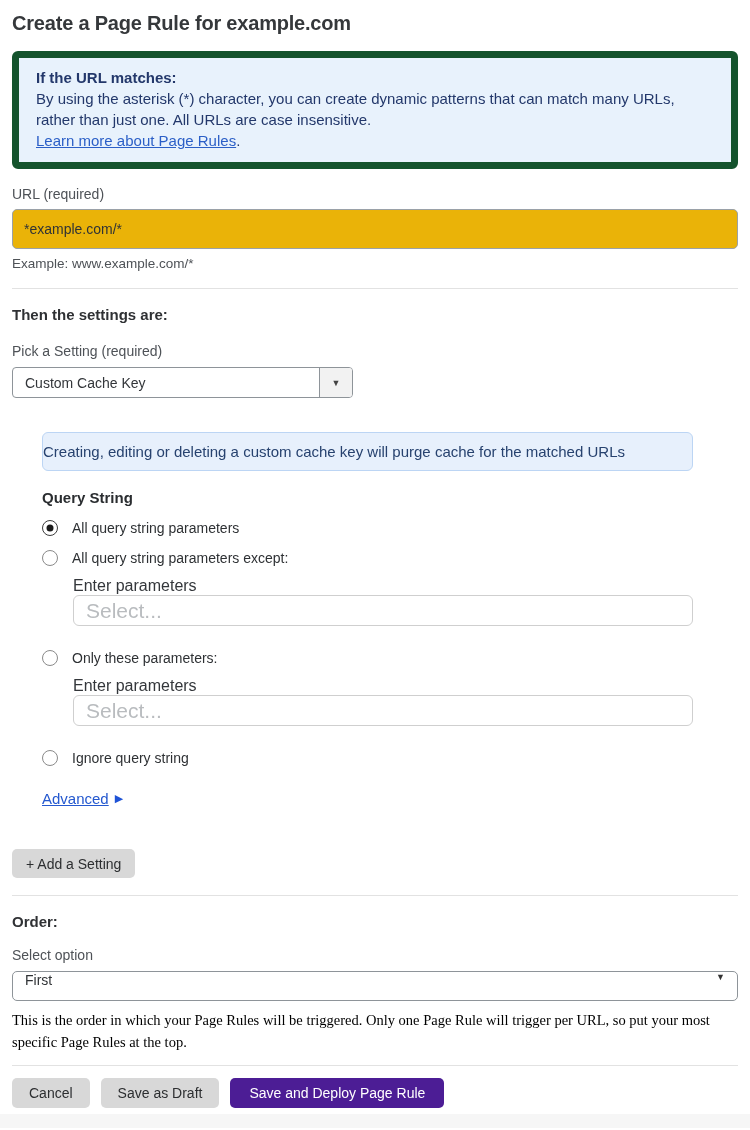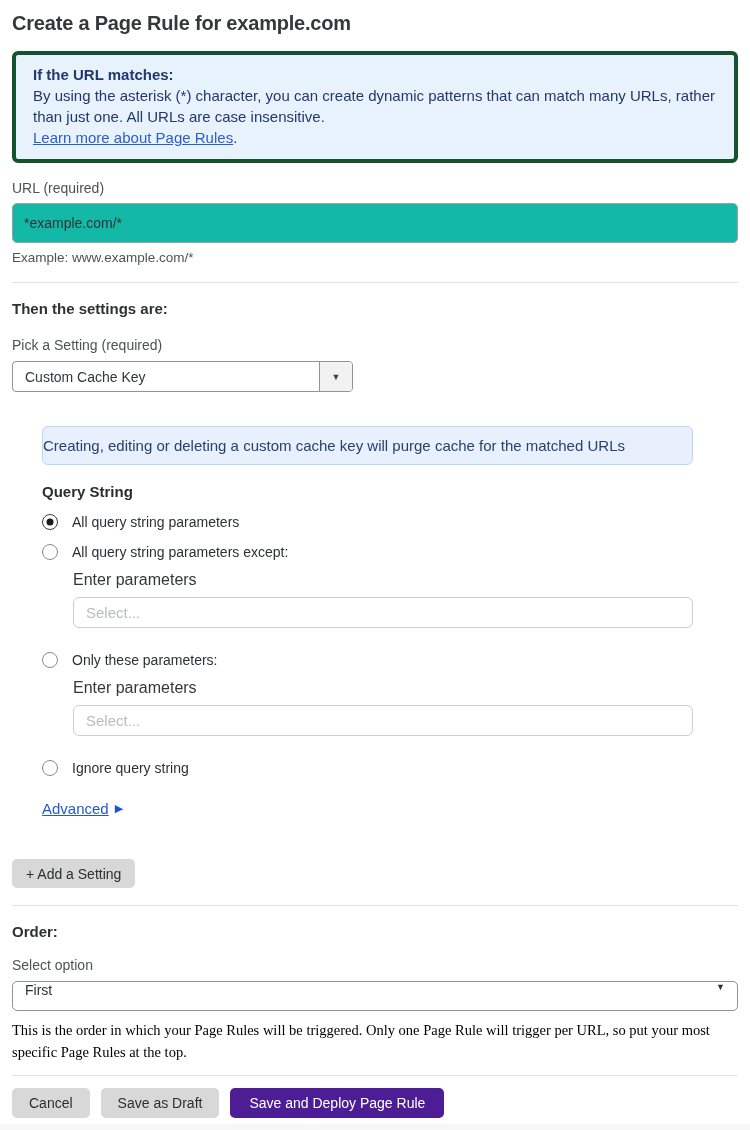--- a/index.html
+++ b/index.html
@@ -7,31 +7,31 @@
   body {
     width:750px; height:1130px; overflow:hidden;
     font-family:"Liberation Sans", sans-serif;
     color:#33363a;
   }
   .page { padding:10px 12px 0; }
 
   h1.page-title { font-size:20px; font-weight:bold; color:#35383b; letter-spacing:-0.2px; margin-top:2px; }
 
   .info-box{
-    margin-top:16px; background:#e8f2fc; border:4px solid #14532d; border-radius:6px;
+    margin-top:16px; background:#e8f2fc; border:7px solid #14532d; border-radius:6px;
     padding:9px 17px 11px; color:#23386b; font-size:15px; line-height:21px;
   }
   .info-heading{ font-weight:bold; }
   .info-link{ color:#2b5fc7; text-decoration:underline; cursor:pointer; }
   .info-suffix{ color:#23386b; }
 
   .field-label{ display:block; margin-top:17px; font-size:14px; color:#4e5257; }
 
   .url-input{
-    margin-top:7px; width:100%; height:40px; background:#14b8a6;
+    margin-top:7px; width:100%; height:40px; background:#eab308;
     border:1px solid #9aa1a8; border-radius:5px; padding:12px 11px;
     font-size:14px; color:#303336; font-family:"Liberation Sans", sans-serif;
   }
   .example{ margin-top:7px; font-size:13.5px; color:#4e5257; }
 
   hr.divider{ border:none; border-top:1px solid #e2e2e2; margin-top:17px; }
 
   h2.section-heading{ font-size:15px; font-weight:bold; color:#2f3134; margin-top:17px; }
 
   .select-box{
@@ -60,22 +60,22 @@
   .radio.selected{ border-color:#3c3c3c; }
   .radio.selected::after{
     content:""; position:absolute; left:50%; top:50%; transform:translate(-50%,-50%);
     width:7px; height:7px; border-radius:50%; background:#1a1a1a;
   }
   .radio-label{ margin-left:14px; font-size:14px; color:#2e3134; }
 
   .param-block{ margin:11px 0 0 31px; }
   .param-label{ font-size:16px; color:#33363a; }
   .param-input{
-    margin-top:8px; width:620px; height:31px; border:1px solid #cfcfcf; border-radius:6px;
-    padding:0 12px; font-size:15px; color:#333; font-family:"Liberation Sans", sans-serif;
+    margin-top:0; width:620px; height:31px; border:1px solid #cfcfcf; border-radius:6px;
+    padding:0 12px; font-size:21px; color:#333; font-family:"Liberation Sans", sans-serif;
   }
   .param-input::placeholder{ color:#b9bcbf; }
   .radio-row.spaced{ margin-top:24px; }
 
   .advanced-row{ margin:24px 0 0 30px; font-size:15px; display:flex; align-items:center; cursor:pointer; }
   .advanced-link{ color:#2458cf; text-decoration:underline; }
   .caret-right{ color:#1f53d6; margin-left:6px; font-size:11px; }
 
   .add-btn{
     margin-top:42px; background:#d8d8d8; border:none; border-radius:5px; height:29px;

